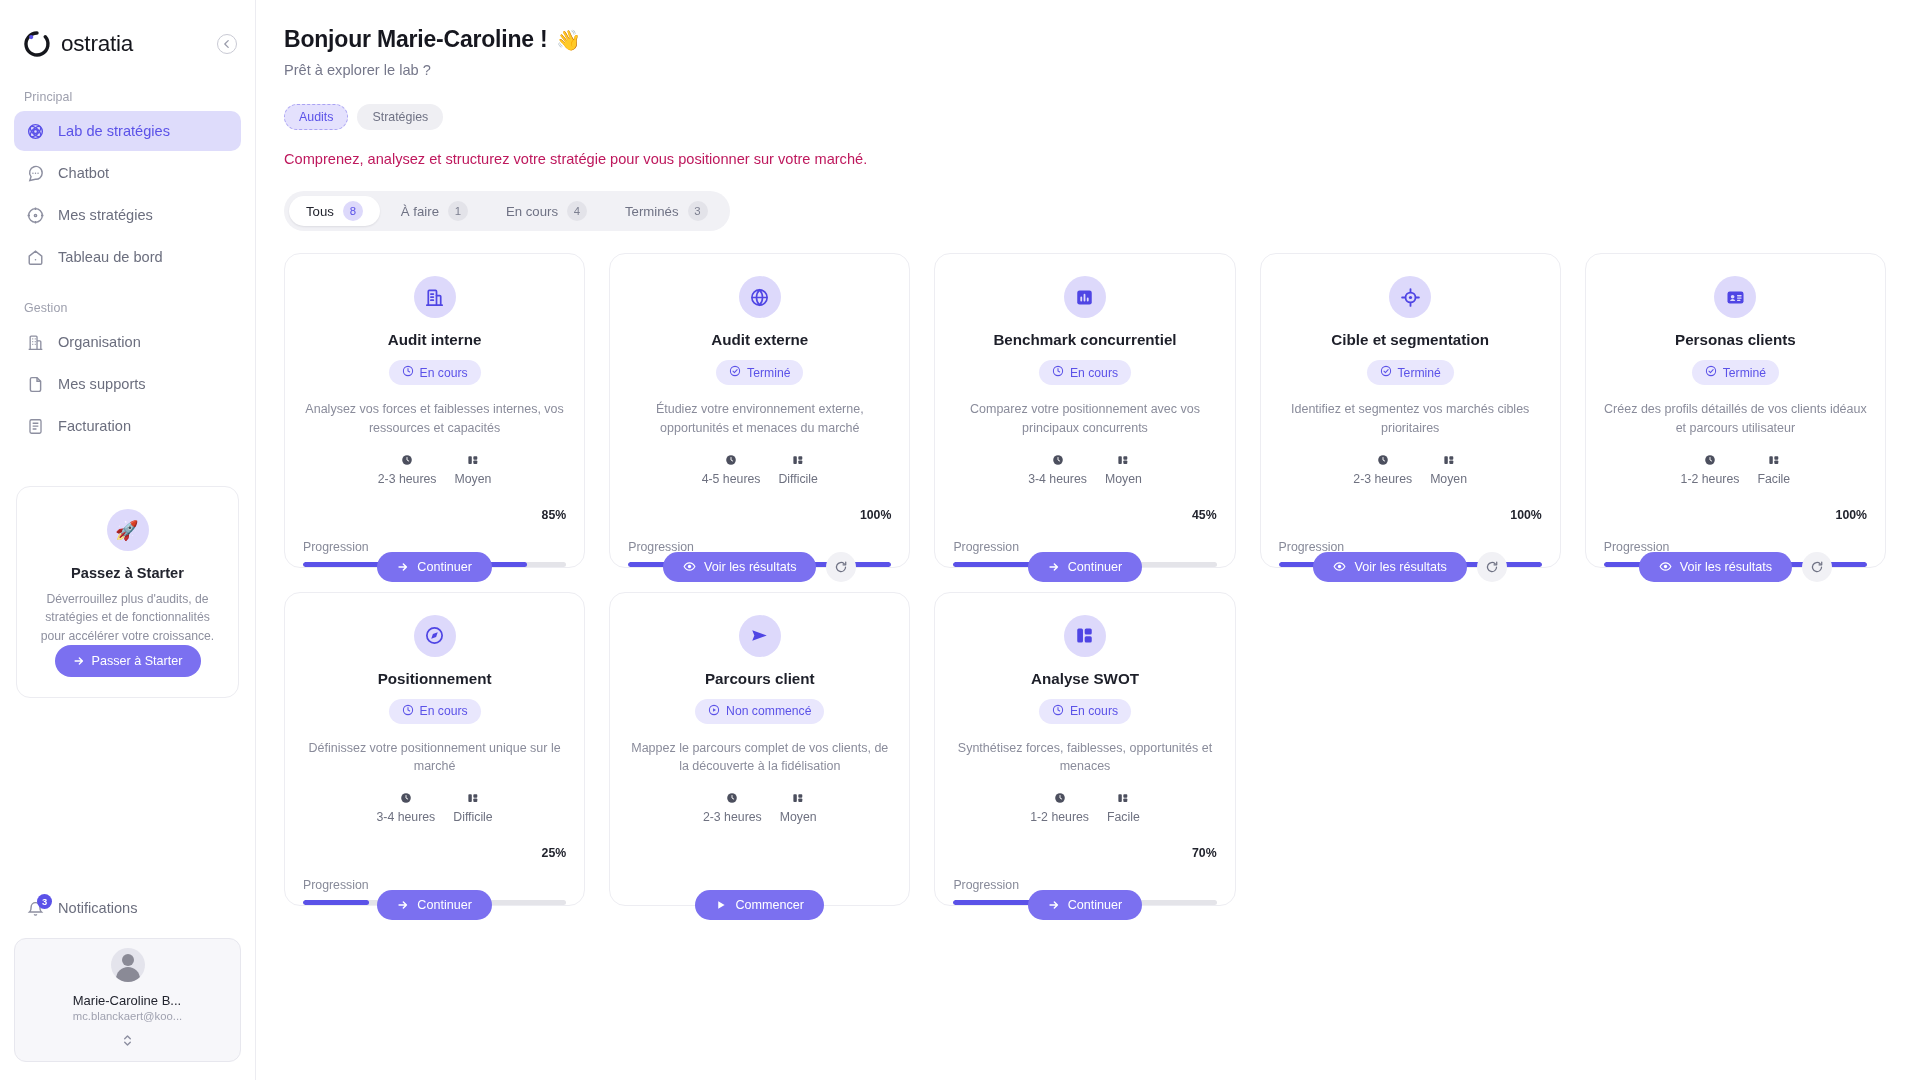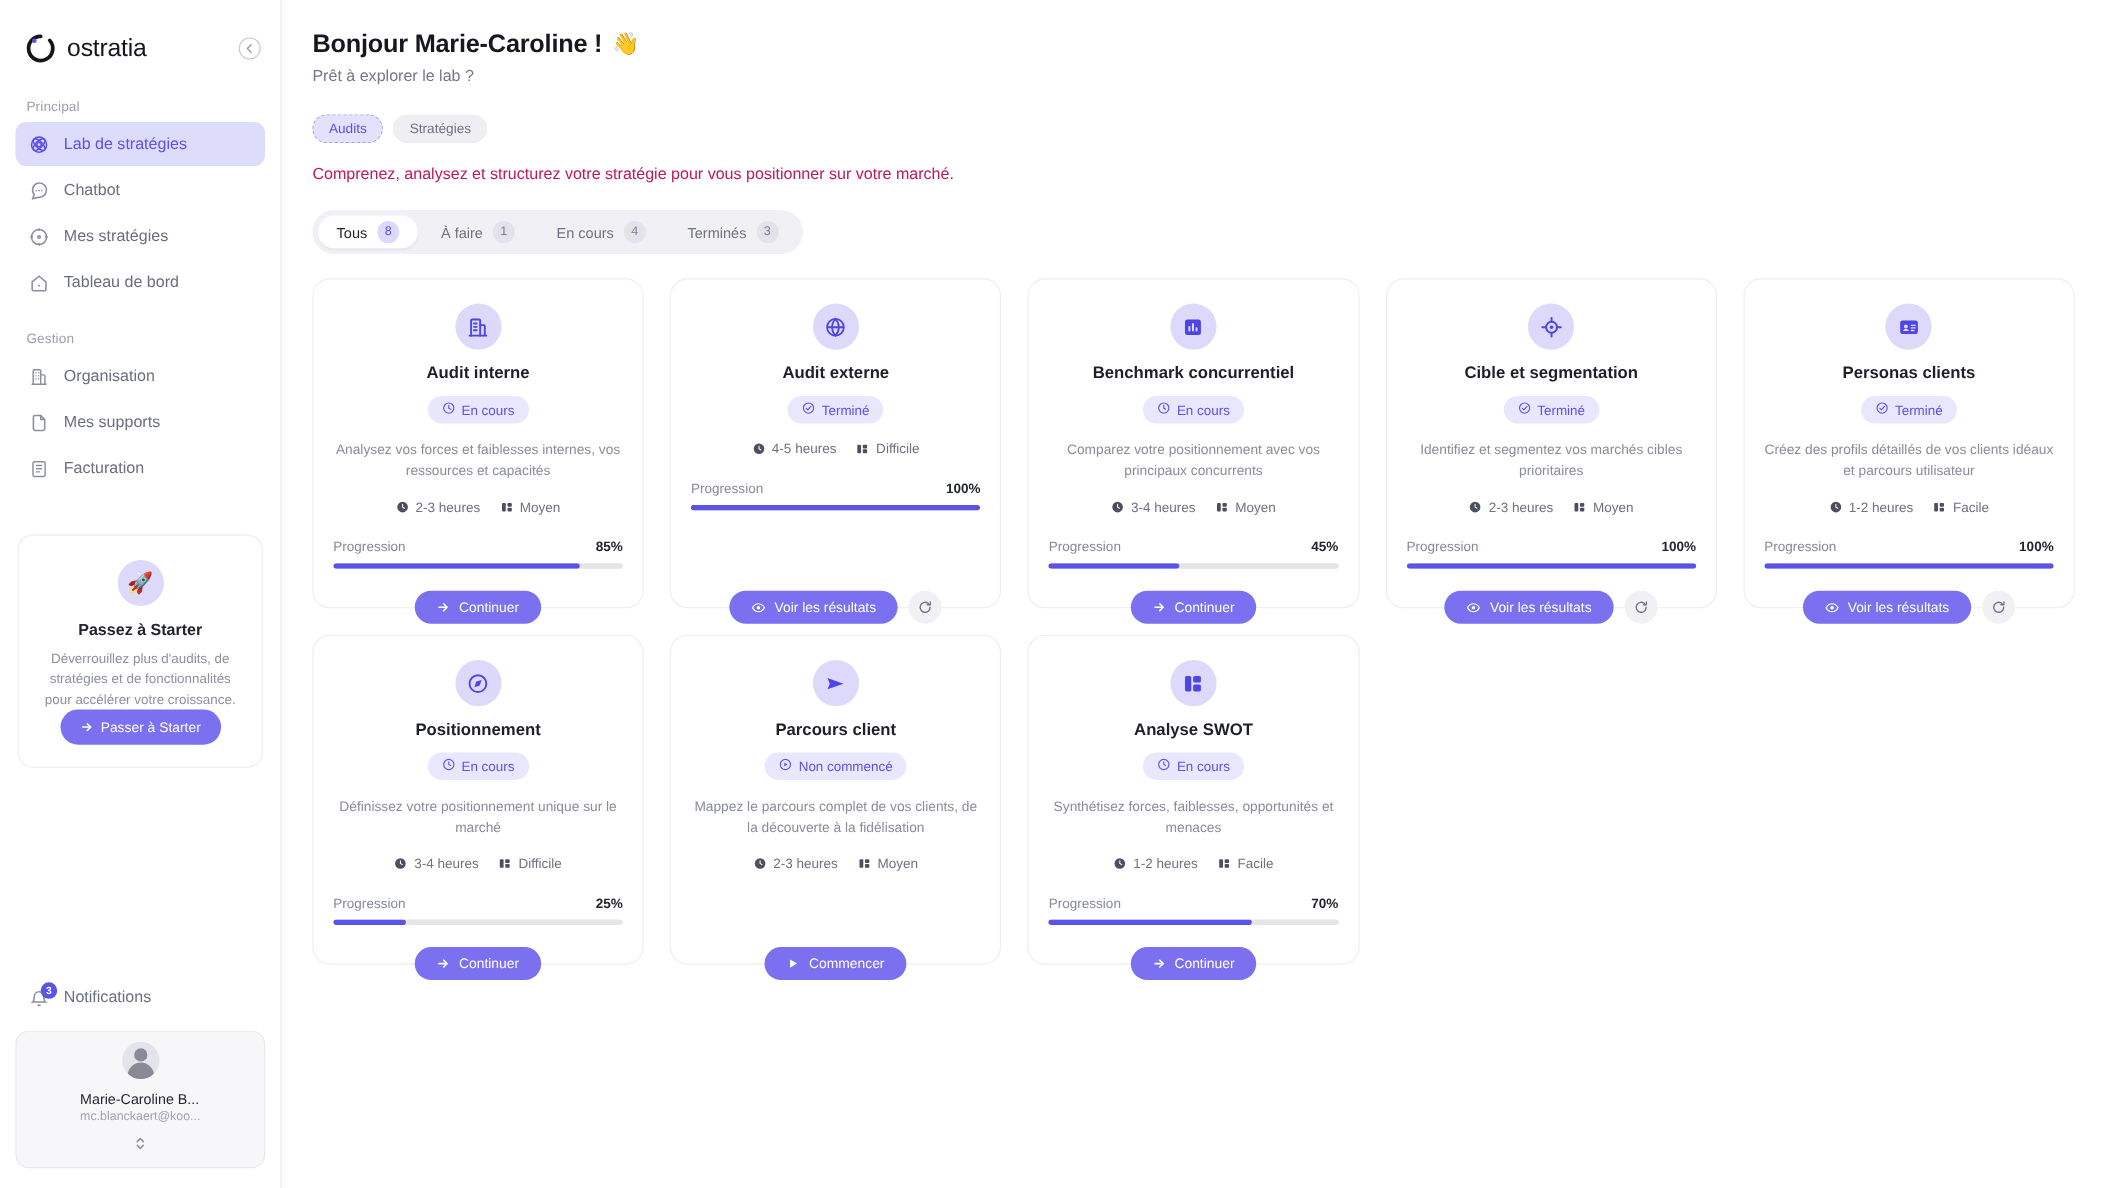--- a/index.html
+++ b/index.html
@@ -141,25 +141,25 @@
     height: 25px; padding: 0 13px; border-radius: 999px; font-size: 12.2px;
     background: #e9e7fd; color: #5b52e8;
   }
   .card-desc {
     margin-top: 15px; font-size: 12.5px; line-height: 1.5; color: #8a8c9b; text-align: center;
   }
   .meta-row {
     margin-top: 16px; display: flex; align-items: center; gap: 18px;
     font-size: 12.3px; color: #6e7180;
   }
-  .meta-item { display: flex; align-items: center; gap: 6px; }
+  .meta-item { display: flex; align-items: center; gap: 6px; flex-direction: column; }
   .meta-item .mico { color: #4c4f5e; display:flex; }
   .progress-block { width: 100%; margin-top: 22px; }
   .progress-head { display: flex; justify-content: space-between; font-size: 12.3px; }
-  .progress-head .plabel { color: #84soil; color: #878a99; }
+  .progress-head .plabel { color: #84soil; color: #878a99; margin-top: 32px; }
   .progress-head .pval { color: #22242e; font-weight: 600; }
   .bar { margin-top: 8px; height: 5px; border-radius: 999px; background: #e4e4e9; overflow: hidden; }
   .bar > i { display: block; height: 100%; border-radius: 999px; background: #5b52e8; }
   .card-actions {
     position: absolute; left: 0; right: 0; bottom: -15px;
     display: flex; align-items: center; justify-content: center; gap: 10px;
   }
   .btn-primary {
     display: inline-flex; align-items: center; justify-content: center; gap: 8px;
     height: 30px; padding: 0 20px; border-radius: 999px; border: none;
@@ -415,20 +415,21 @@
             </svg>
           </div>
     <div class="card-title">Audit externe</div>
     <div class="badge">
       <span><svg width="12" height="12" viewBox="0 0 14 14" fill="none" stroke="currentColor" stroke-width="1.2">
                 <circle cx="7" cy="7" r="5.4"></circle>
                 <path d="M4.6 7.2 6.3 8.9 9.5 5.3" stroke-linecap="round" stroke-linejoin="round"></path>
               </svg></span>
       <span>Terminé</span>
     </div>
+    <div class="card-desc">Étudiez votre environnement externe, opportunités et menaces du marché</div>
     <div class="meta-row">
       <span class="meta-item">
         <span class="mico">
                 <svg width="12" height="12" viewBox="0 0 14 14" fill="none">
                   <circle cx="7" cy="7" r="5.6" fill="currentColor"></circle>
                   <path d="M7 4.1V7l2 1.2" stroke="#fff" stroke-width="1.1" stroke-linecap="round"></path>
                 </svg>
               </span>
         <span>4-5 heures</span>
       </span>

